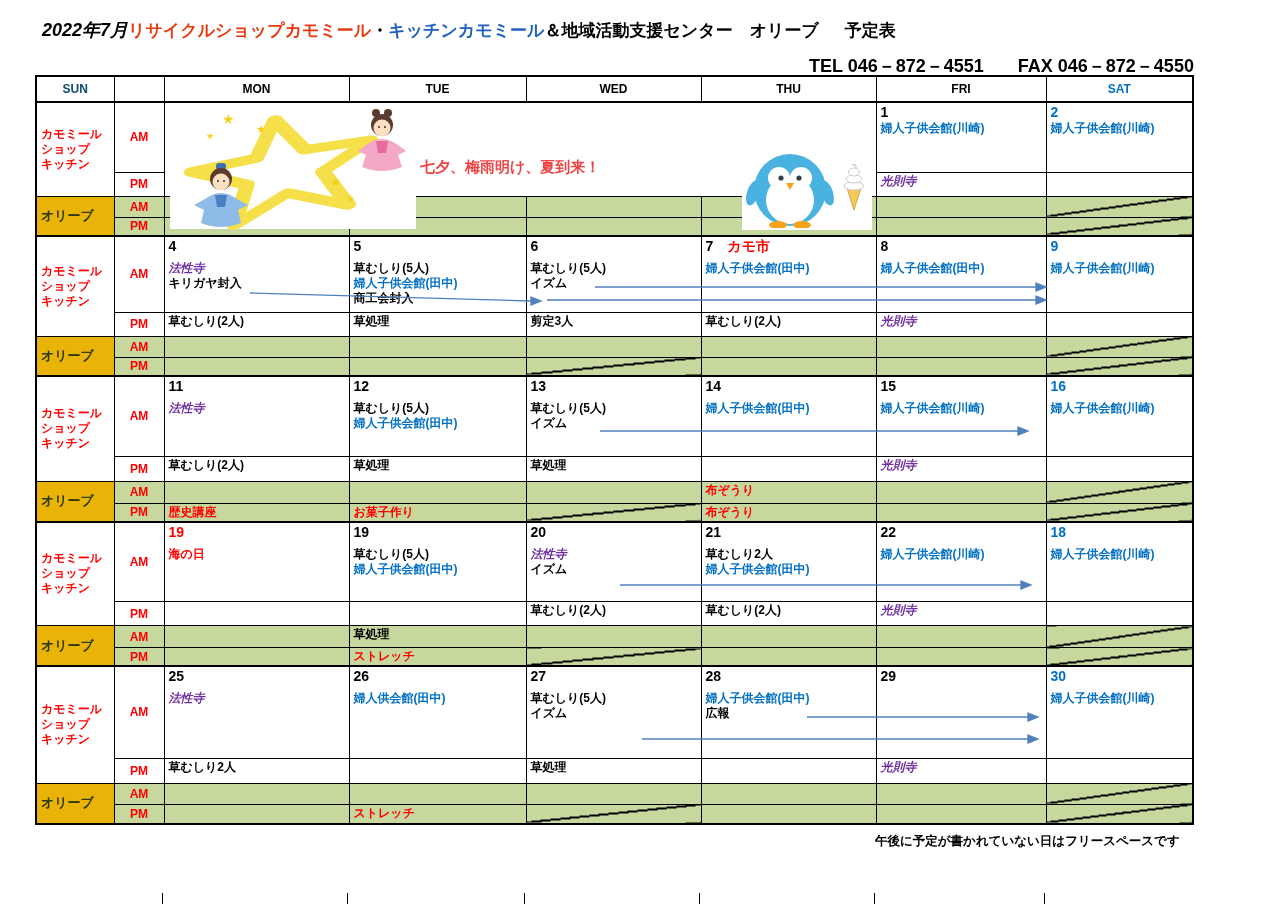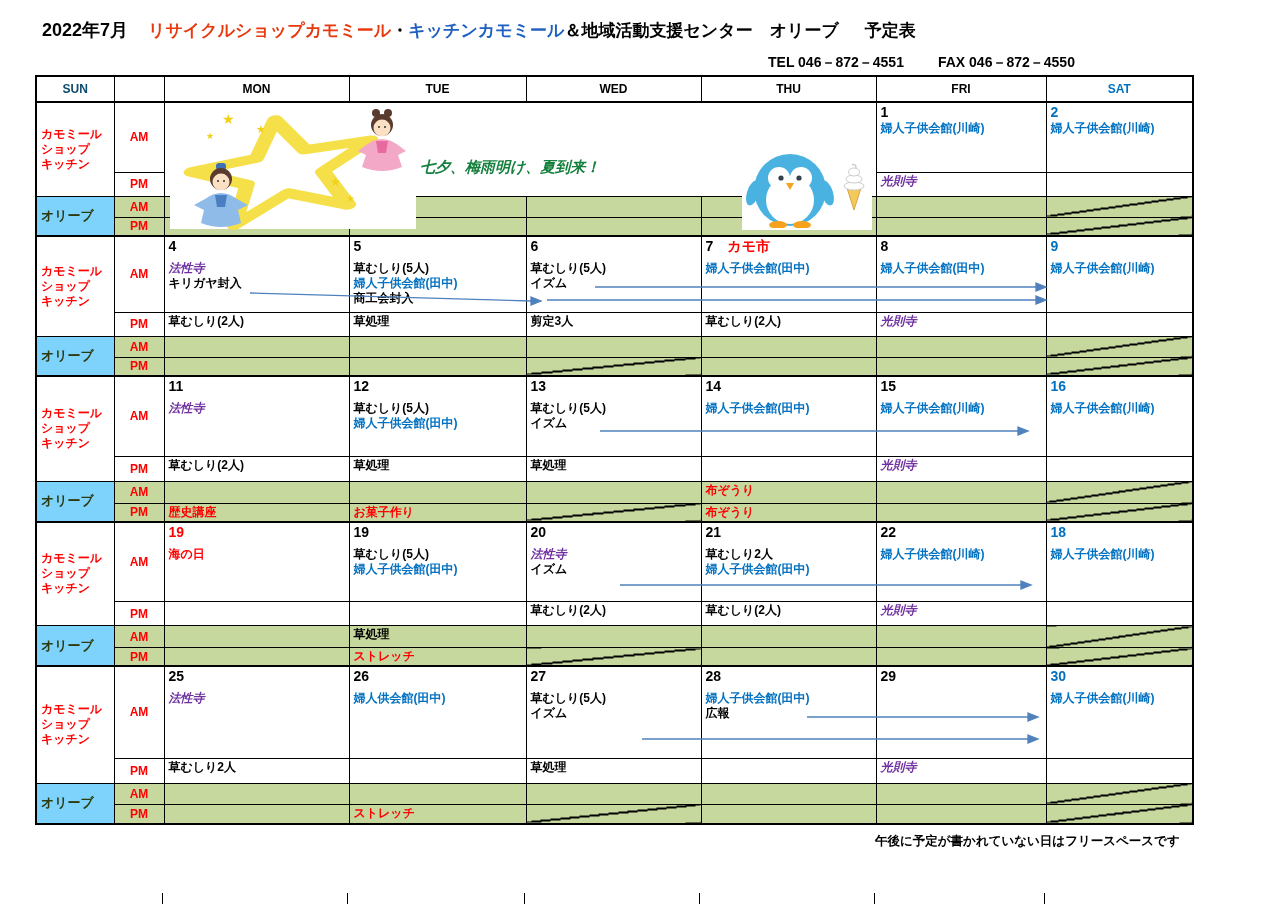--- a/index.html
+++ b/index.html
@@ -2,49 +2,49 @@
 <html><head>
 <meta charset="utf-8">
 <style>
   html,body{margin:0;padding:0;}
   body{
     width:1280px;height:904px;position:relative;background:#fff;overflow:hidden;
     font-family:"Liberation Sans","DejaVu Sans",sans-serif;font-weight:bold;color:#000;
   }
   
   .title{position:absolute;left:42px;top:18px;font-size:17px;white-space:nowrap;}
-  .title .big{font-size:18px;margin-right:20px;}
+  .title .big{font-size:18px;margin-right:0;font-style:italic;}
   .t-red{color:#e8380d;}
   .t-blue{color:#2060c0;text-align:right;}
   .t-gap{margin-left:26px;}
-  .contact{position:absolute;left:768px;top:54px;font-size:14px;white-space:nowrap;}
+  .contact{position:absolute;left:809px;top:54px;font-size:18px;white-space:nowrap;}
   .contact .fax{margin-left:34px;}
   
   table.cal{position:absolute;left:35px;top:75px;width:1157px;border-collapse:collapse;table-layout:fixed;border:2px solid #000;}
   td{border:1px solid #000;vertical-align:top;padding:1px 4px;font-size:12px;overflow:hidden;}
   tr.hdr td{height:24px;text-align:center;vertical-align:middle;padding:0;border-bottom-width:2px;}
   tr.r-am td{border-top-width:2px;}
   .h-sun{color:#0c4a6e;}
   .h-sat{color:#0070c0;}
   .kamo{color:#f00;vertical-align:middle;line-height:15px;font-size:12px;}
-  .olabel{background:#7dd3fc;color:#2d3a12;vertical-align:middle;font-size:13px;}
+  .olabel{background:#eab308;color:#2d3a12;vertical-align:middle;font-size:13px;}
   .ampm{color:#f00;text-align:center;vertical-align:middle;padding:0;}
   .green{background:#c6d89e;}
   .diag{background-image:linear-gradient(to bottom right,transparent calc(50% - 1px),#000 calc(50% - 1px),#000 calc(50% + 1px),transparent calc(50% + 1px));}
   .num{font-size:14px;line-height:17px;}
   .num .tag{margin-left:14px;}
   .ev{font-size:12px;line-height:15px;white-space:nowrap;}
   .c-blue{color:#0070c0;}
   .c-purple{color:#7030a0;font-style:italic;}
   .c-red{color:#f00;}
   .sp{height:6px;}
   
   .illu{position:absolute;z-index:5;}
   .whitebox{background:#fff;}
-  .msg{position:absolute;left:420px;top:158px;z-index:6;color:#15803d;font-size:15px;white-space:nowrap;font-style:italic;}
+  .msg{position:absolute;left:420px;top:158px;z-index:6;color:#ef4444;font-size:15px;white-space:nowrap;}
   .spark{position:absolute;color:#f3d018;z-index:6;}
   
   svg.arrows{position:absolute;left:35px;top:75px;z-index:7;pointer-events:none;}
   
   .footnote{position:absolute;left:875px;top:833px;font-size:12.5px;}
   .stub{position:absolute;top:893px;width:1px;height:11px;background:#000;}
 </style>
 </head>
 <body>
 

